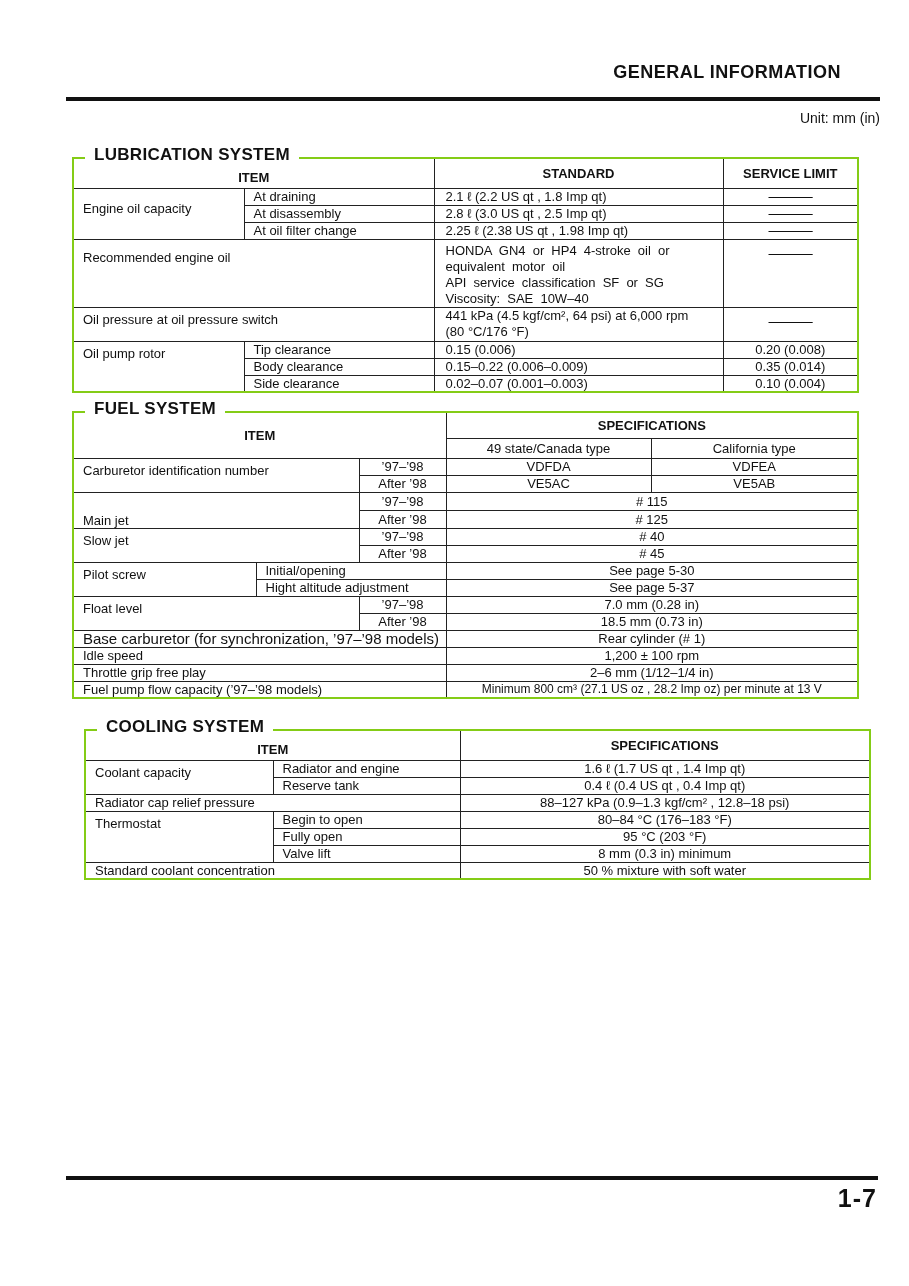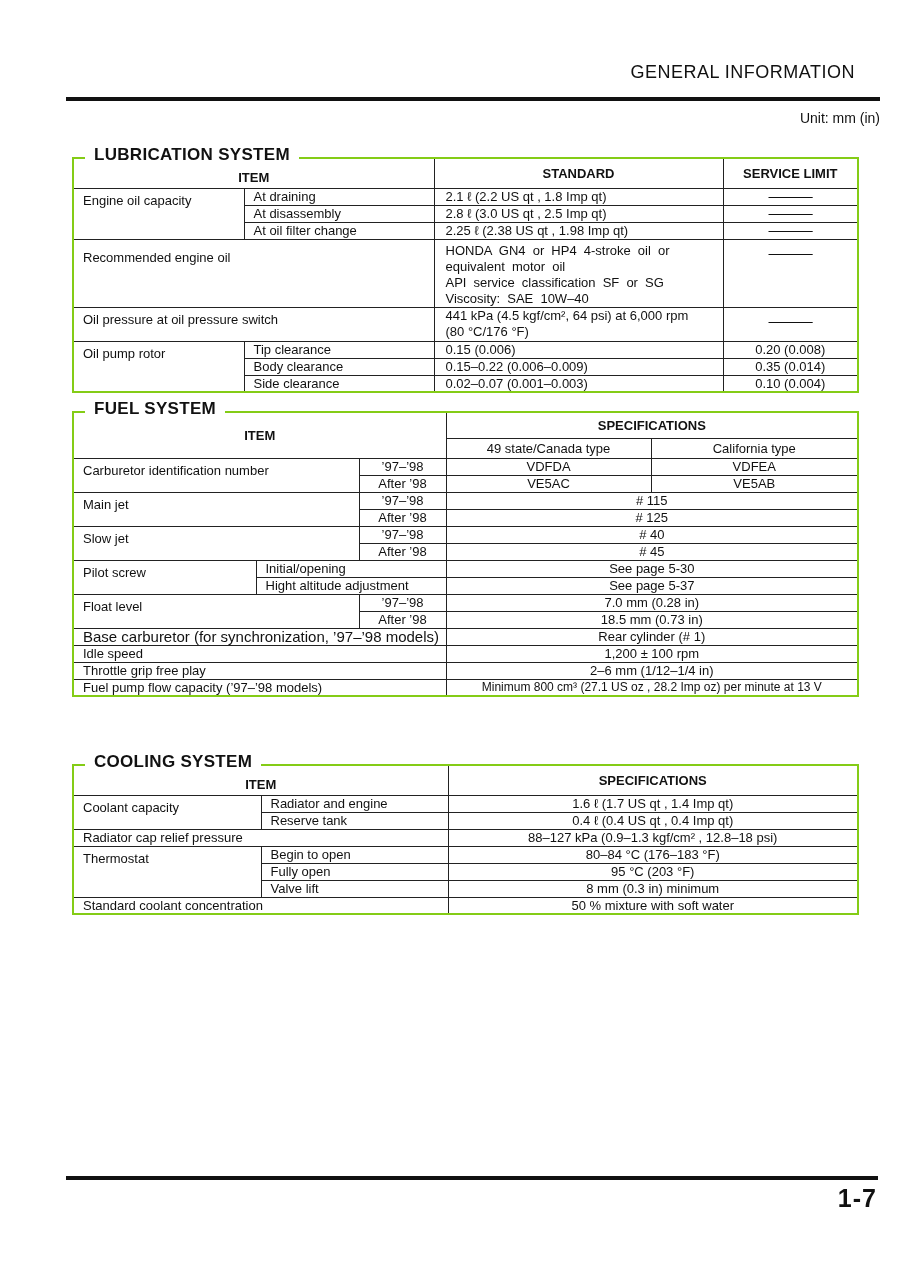--- a/index.html
+++ b/index.html
@@ -5,39 +5,39 @@
   html,body{margin:0;padding:0;background:#e8e8e8;}
   .page{
     position:relative;
     width:909px;height:1286px;
     background:#ffffff;
     font-family:"Liberation Sans","DejaVu Sans",sans-serif;
     color:#111;
     overflow:hidden;
   }
   .doc-title{
-    position:absolute;top:62px;right:54px;
-    font-size:18px;font-weight:normal;letter-spacing:.5px;
+    position:absolute;top:62px;right:68px;
+    font-size:18px;font-weight:bold;letter-spacing:.5px;
   }
   .rule{
     position:absolute;left:66px;right:29px;height:4px;background:#111;
   }
   .rule.top{top:97px;}
   .rule.bottom{top:1176px;left:66px;right:31px;}
   .unit-note{
     position:absolute;top:110px;right:29px;font-size:14px;
   }
   .page-number{
     position:absolute;top:1184px;right:32px;
     font-size:25px;font-weight:bold;letter-spacing:1px;
   }
   .tbl-wrap{position:absolute;left:72px;width:785px;}
   .tbl-wrap.lub{top:146px;margin-top:11px;}
   .tbl-wrap.fuel{top:411px;}
-  .tbl-wrap.cool{top:764px;}
+  .tbl-wrap.cool{top:729px;margin-left:12px;}
   .sec-title{
     position:absolute;top:-12px;left:13px;
     background:#fff;padding:0 9px;
     font-size:17px;font-weight:bold;letter-spacing:.3px;white-space:nowrap;
     z-index:2;
   }
   table{
     border-collapse:collapse;table-layout:fixed;width:785px;
   }
   td,th{
@@ -79,21 +79,21 @@
           <col style="width:289px">
           <col style="width:135px">
         </colgroup>
       <tbody>
           <tr style="height:30px">
         <th colspan="2" class="item-head">ITEM</th>
         <th>STANDARD</th>
         <th>SERVICE LIMIT</th>
       </tr>
       <tr style="height:17px">
-        <td rowspan="3" class="itm" style="vertical-align:top;padding-top:4px">Engine oil capacity</td>
+        <td rowspan="3" class="itm" style="vertical-align:top;padding-top:12px">Engine oil capacity</td>
         <td class="itm">At draining</td>
         <td class="std">2.1 ℓ (2.2 US qt , 1.8 Imp qt)</td>
         <td class="c"><span class="limit-dash">—</span></td>
       </tr>
       <tr style="height:17px">
         <td class="itm">At disassembly</td>
         <td class="std">2.8 ℓ (3.0 US qt , 2.5 Imp qt)</td>
         <td class="c"><span class="limit-dash">—</span></td>
       </tr>
       <tr style="height:17px">
@@ -159,21 +159,21 @@
         <td class="c">’97–’98</td>
         <td class="c">VDFDA</td>
         <td class="c">VDFEA</td>
       </tr>
       <tr style="height:17px">
         <td class="c">After ’98</td>
         <td class="c">VE5AC</td>
         <td class="c">VE5AB</td>
       </tr>
       <tr style="height:17px">
-        <td colspan="2" rowspan="2" class="itm" style="vertical-align:top;padding-top:4px">Main jet</td>
+        <td colspan="2" rowspan="2" class="itm" style="vertical-align:top;padding-top:20px">Main jet</td>
         <td class="c">’97–’98</td>
         <td colspan="2" class="c"># 115</td>
       </tr>
       <tr style="height:17px">
         <td class="c">After ’98</td>
         <td colspan="2" class="c"># 125</td>
       </tr>
       <tr style="height:17px">
         <td colspan="2" rowspan="2" class="itm" style="vertical-align:top;padding-top:4px">Slow jet</td>
         <td class="c">’97–’98</td>

